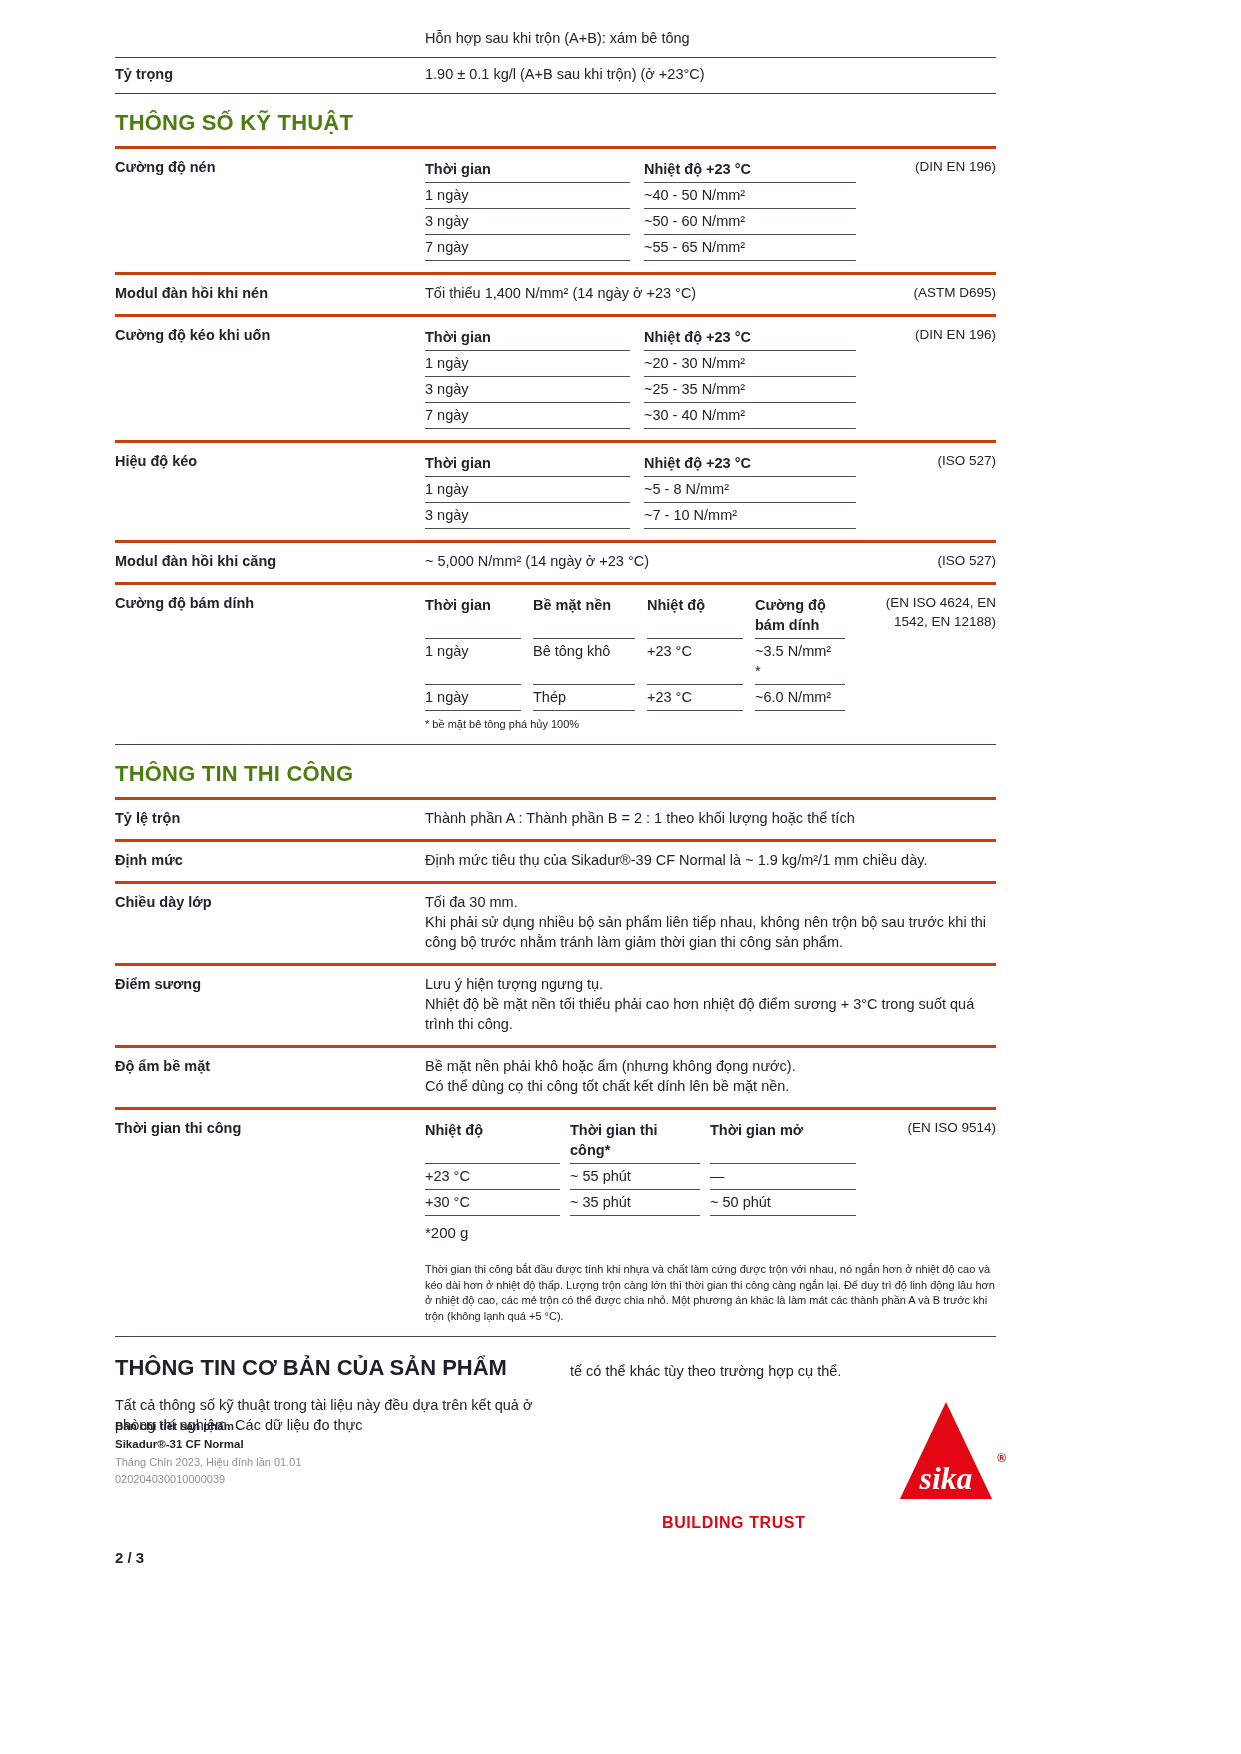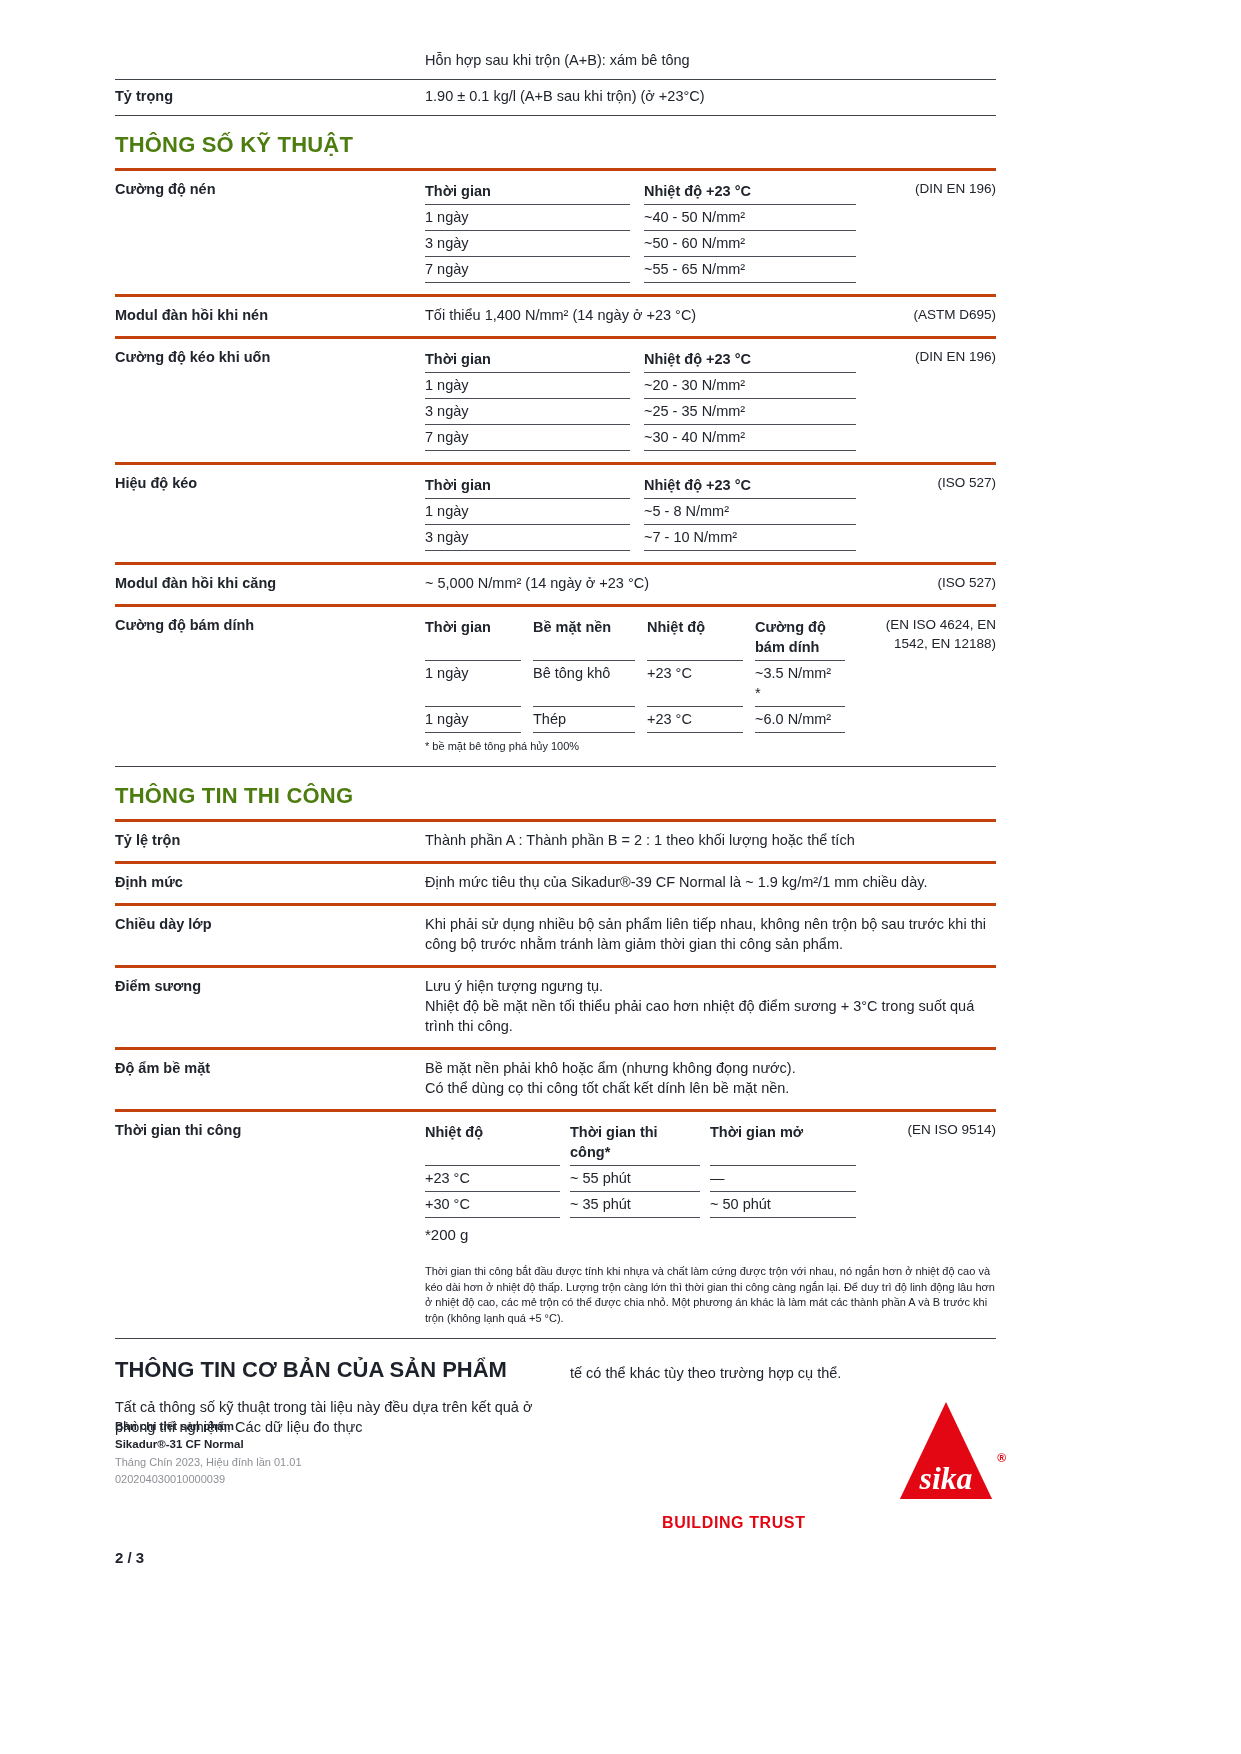--- a/index.html
+++ b/index.html
@@ -6,21 +6,21 @@
   html, body { width:1241px; height:1754px; }
   body {
     background:#ffffff;
     font-family:"Liberation Sans","DejaVu Sans",sans-serif;
     color:#20242c;
     font-size:14.5px;
     line-height:1.38;
     position:relative;
     overflow:hidden;
   }
-  .page { position:absolute; left:115px; top:44px; width:881px; }
+  .page { position:absolute; left:115px; top:22px; width:881px; }
 
   .top-block .row { border-bottom:1px solid #3f434a; padding:6px 0 9px; }
 
   .sec { border-bottom:1px solid #3f434a; }
   .sec .row { border-top:3px solid #c2410c; padding:8px 0 11px; }
 
   .row { display:grid; }
   .cols3 { grid-template-columns:310px 431px 140px; }
   .cols2 { grid-template-columns:310px 571px; }
 
@@ -171,20 +171,21 @@
     </div>
 
     <div class="row cols2">
       <div class="label">Định mức</div>
       <div>Định mức tiêu thụ của Sikadur®-39 CF Normal là ~ 1.9 kg/m²/1 mm chiều dày.</div>
     </div>
 
     <div class="row cols2">
       <div class="label">Chiều dày lớp</div>
       <div>
+        <div class="txtline">Tối đa 30 mm.</div>
         <div class="txtline">Khi phải sử dụng nhiều bộ sản phẩm liên tiếp nhau, không nên trộn bộ sau trước khi thi công bộ trước nhằm tránh làm giảm thời gian thi công sản phẩm.</div>
       </div>
     </div>
 
     <div class="row cols2">
       <div class="label">Điểm sương</div>
       <div>
         <div class="txtline">Lưu ý hiện tượng ngưng tụ.</div>
         <div class="txtline">Nhiệt độ bề mặt nền tối thiểu phải cao hơn nhiệt độ điểm sương + 3°C trong suốt quá trình thi công.</div>
       </div>

